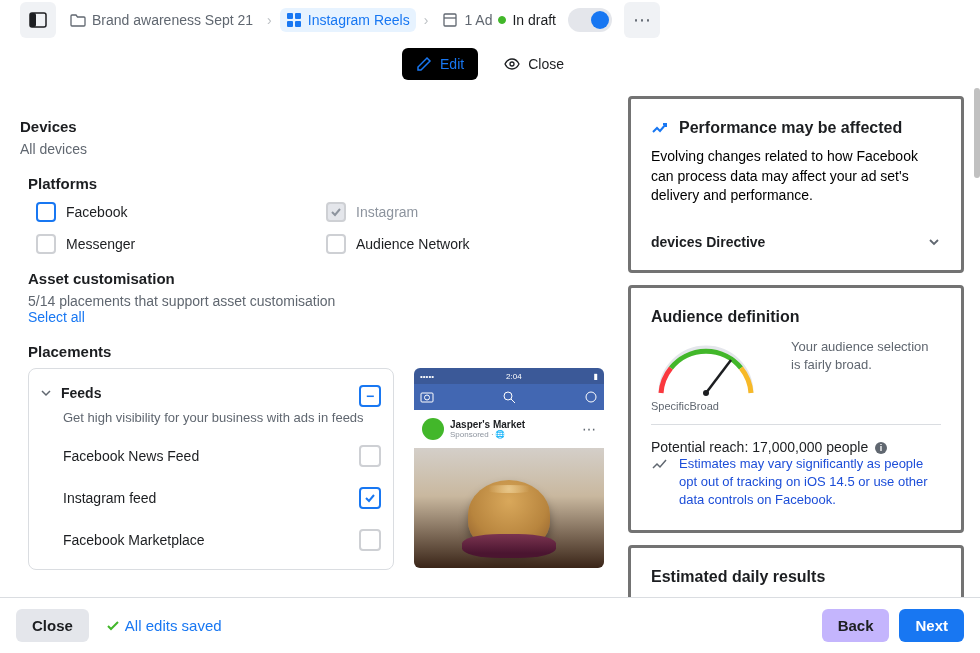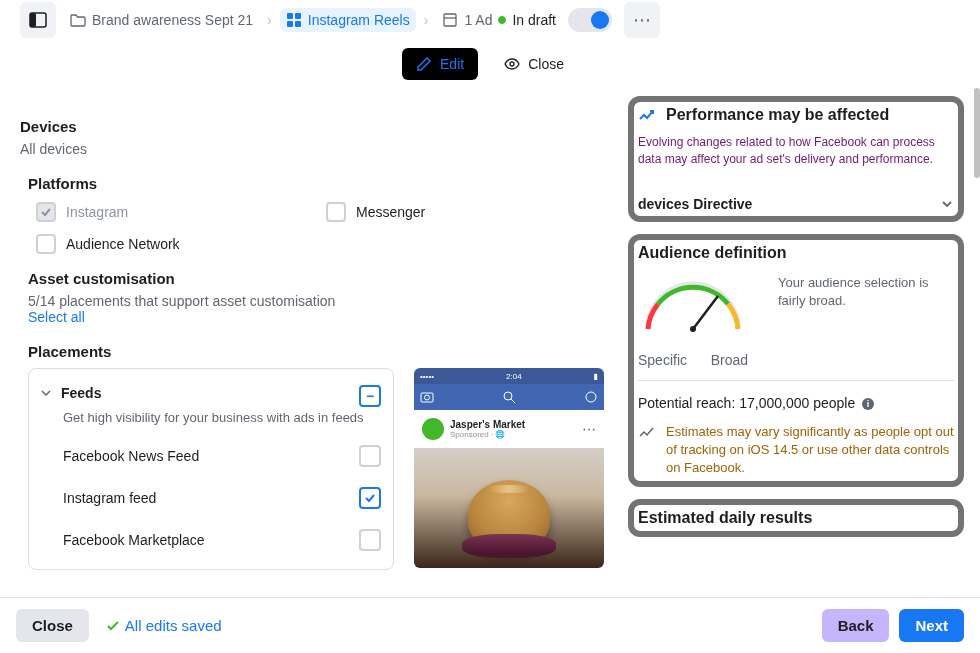--- a/index.html
+++ b/index.html
@@ -14,23 +14,23 @@
 .draft{display:flex;align-items:center;gap:6px;color:#1c1e21;font-size:14px}
 .dot{width:8px;height:8px;border-radius:50%;background:#42b72a;border:1px solid #42b72a}
 .toggle{width:44px;height:24px;background:#e4e6eb;border-radius:12px;position:relative;cursor:pointer}
 .toggle .knob{width:18px;height:18px;border-radius:50%;background:#1877f2;position:absolute;right:3px;top:3px}
 .tabs{display:flex;justify-content:center;gap:12px;padding:8px 0 16px}
 .tab{display:flex;align-items:center;gap:8px;padding:8px 14px;border-radius:6px;cursor:pointer;color:#1c1e21}
 .tab.active{background:#000000;color:#1877f2}
 .main{display:flex;gap:16px;padding:0 12px;height:520px;overflow:hidden}
 .left{flex:1;overflow-y:auto;padding:4px 8px 0 8px}
 .rightcol{width:340px;display:flex;flex-direction:column;gap:12px;overflow-y:auto;padding-right:4px}
-.card{border:6px solid #737373;border-radius:12px;padding:4px;background:#fff}
+.card{border:3px solid #737373;border-radius:4px;padding:20px;background:#fff}
 .perf-head{display:flex;align-items:center;gap:10px;font-weight:600;font-size:16px;margin-bottom:10px}
-.perf-body{color:#701a75;font-size:12px;line-height:1.4}
+.perf-body{color:#000000;font-size:14px;line-height:1.4}
 .accordion{display:flex;justify-content:space-between;align-items:center;margin-top:16px;padding-top:12px;font-weight:600;cursor:pointer;font-size:14px}
 .radiorow{display:flex;align-items:flex-start;gap:12px;padding:4px 12px}
 .radio{width:20px;height:20px;border:6px solid #1877f2;border-radius:50%;flex-shrink:0;margin-top:2px}
 .radiolabel{font-size:15px}
 .radiodesc{color:#8d949e;font-size:13px;line-height:1.4;margin-top:4px}
 .section-h{font-weight:700;font-size:15px;margin:18px 0 6px 0}
 .subtext{color:#606770;font-size:14px}
 .platforms{display:grid;grid-template-columns:1fr 1fr;gap:12px;margin-top:10px;padding-left:8px}
 .check{display:flex;align-items:center;gap:10px;cursor:pointer}
 .checkbox{width:20px;height:20px;border:2px solid #ced0d4;border-radius:4px;display:flex;align-items:center;justify-content:center}
@@ -56,24 +56,24 @@
 .pv-avatar{width:22px;height:22px;border-radius:50%;background:#42b72a}
 .pv-name{font-size:10px;font-weight:600}
 .pv-spons{font-size:8px;color:#8d949e}
 .pv-img{flex:1;background:linear-gradient(180deg,#d4cfc9 0%,#c9b89f 40%,#3a2518 100%);position:relative;overflow:hidden}
 .burger{position:absolute;bottom:18px;left:50%;transform:translateX(-50%);width:82px;height:70px;border-radius:50% 50% 40% 40%;background:radial-gradient(circle at 50% 30%,#d9a85b 0%,#b8853e 60%,#8b5a2b 100%);box-shadow:0 6px 10px rgba(0,0,0,.35);}
 .burger::before{content:"";position:absolute;bottom:-8px;left:-6px;right:-6px;height:24px;border-radius:40%;background:linear-gradient(180deg,#7b3450 0%,#4b1530 80%);}
 .burger::after{content:"";position:absolute;top:5px;left:15%;right:15%;height:8px;border-radius:50%;background:radial-gradient(circle,#e8c78a 0%,transparent 70%);}
 .pv-dots{color:#606770;font-size:14px;margin-left:auto}
 .gauge{display:flex;gap:30px;align-items:flex-start;margin-top:12px}
 .gauge-svg{width:110px}
-.gauge-labels{display:flex;justify-content:space-between;font-size:14px;color:#606770;margin-top:18px}
+.gauge-labels{display:flex;justify-content:flex-start;font-size:11px;color:#606770;margin-top:2px}
 .aud-text{font-size:13px;color:#606770;line-height:1.4}
 .reach{margin-top:12px;padding-top:14px;border-top:1px solid #dadde1;font-size:14px;color:#1c1e21}
-.estnote{display:flex;gap:10px;margin-top:12px;font-size:13px;color:#a16207;line-height:1.4}
+.estnote{display:flex;gap:10px;margin-top:0;font-size:13px;color:#1d4ed8;line-height:1.4}
 .footer{position:absolute;bottom:0;left:0;right:0;height:56px;border-top:1px solid #dadde1;background:#fff;display:flex;align-items:center;justify-content:space-between;padding:0 16px}
 .btn{padding:8px 16px;border-radius:6px;cursor:pointer;font-weight:600;font-size:15px;border:none}
 .btn-close{background:#e4e6eb;color:#1c1e21}
 .btn-back{background:#c4b5fd;color:#1c1e21}
 .btn-next{background:#1877f2;color:#fff}
 .saved{display:flex;align-items:center;gap:4px;color:#1877f2;font-size:15px;margin-left:16px}
 .footleft{display:flex;align-items:center}
 .footright{display:flex;gap:10px}
 svg{display:block}
 .scroll-ind{position:absolute;right:0;top:88px;width:6px;height:90px;background:#c1c1c1;border-radius:3px}
@@ -146,20 +146,24 @@
 
 <div class="main">
   <div class="left">
 
     <div class="section-h">Devices</div>
     <div class="subtext">All devices</div>
 
     <div style="padding-left:8px">
       <div class="section-h">Platforms</div>
       <div class="platforms">
+        <div class="check">
+          <div class="checkbox blue"></div>
+          <span>Facebook</span>
+        </div>
         <div class="check dis">
           <div class="checkbox dis">
               <svg width="14" height="14" viewBox="0 0 14 14">
                 <path d="M3 7l3 3 5-6" fill="none" stroke="#8d949e" stroke-width="2"></path>
               </svg>
             </div>
           <span>Instagram</span>
         </div>
         <div class="check">
           <div class="checkbox"></div>

